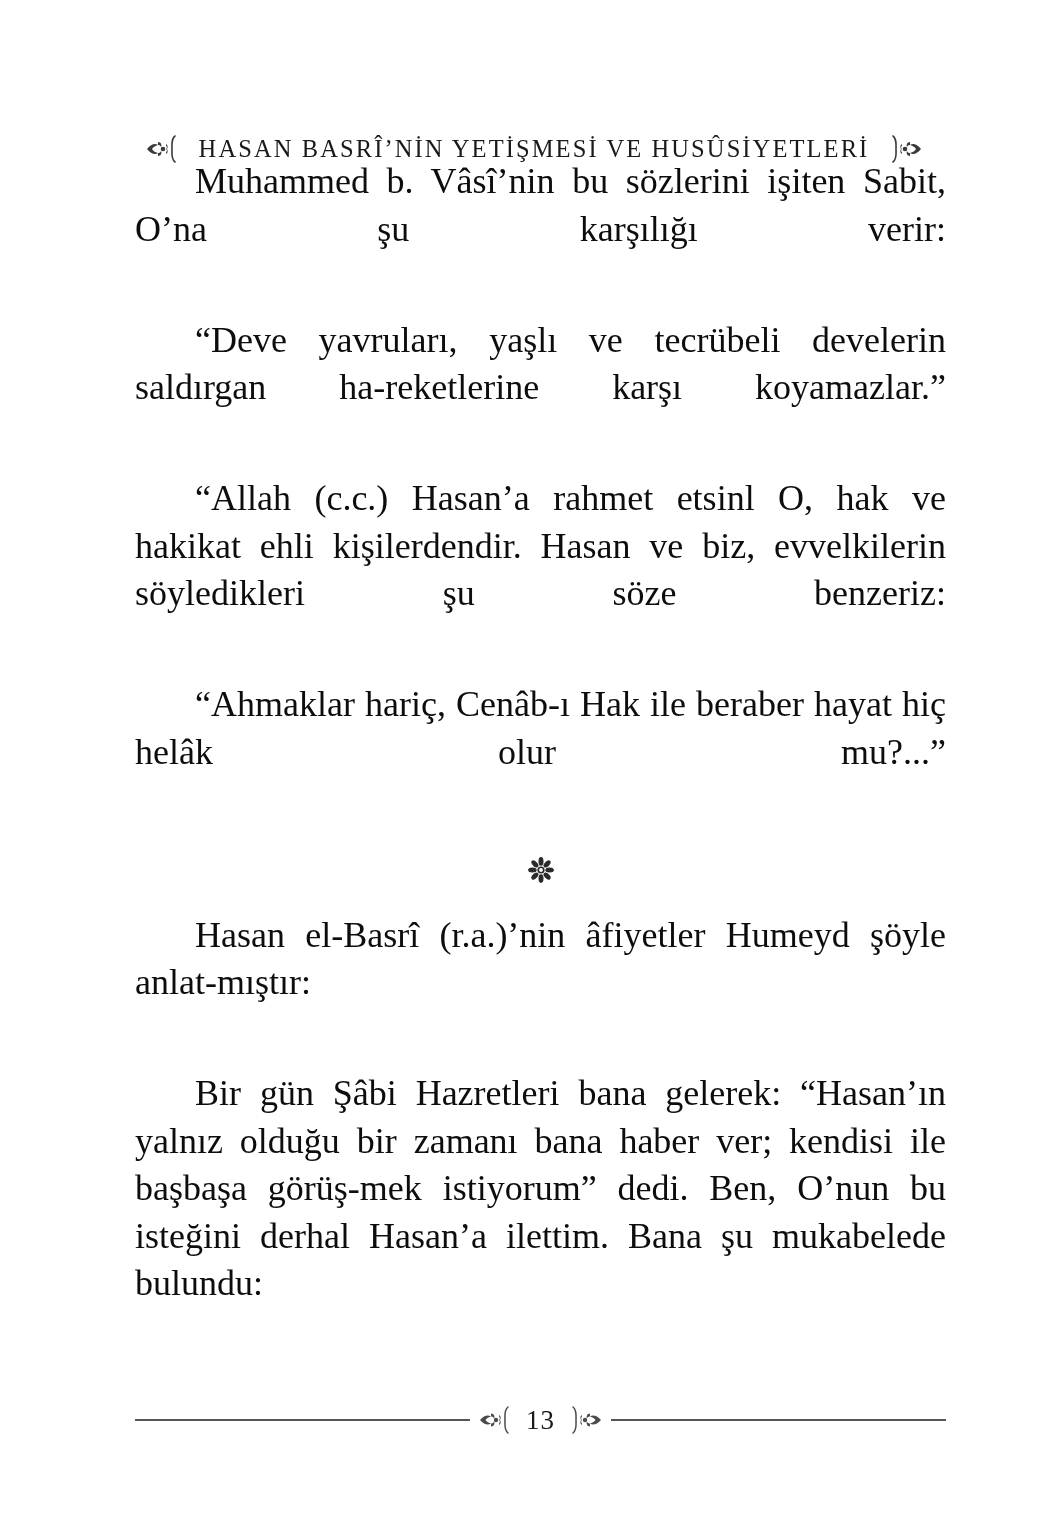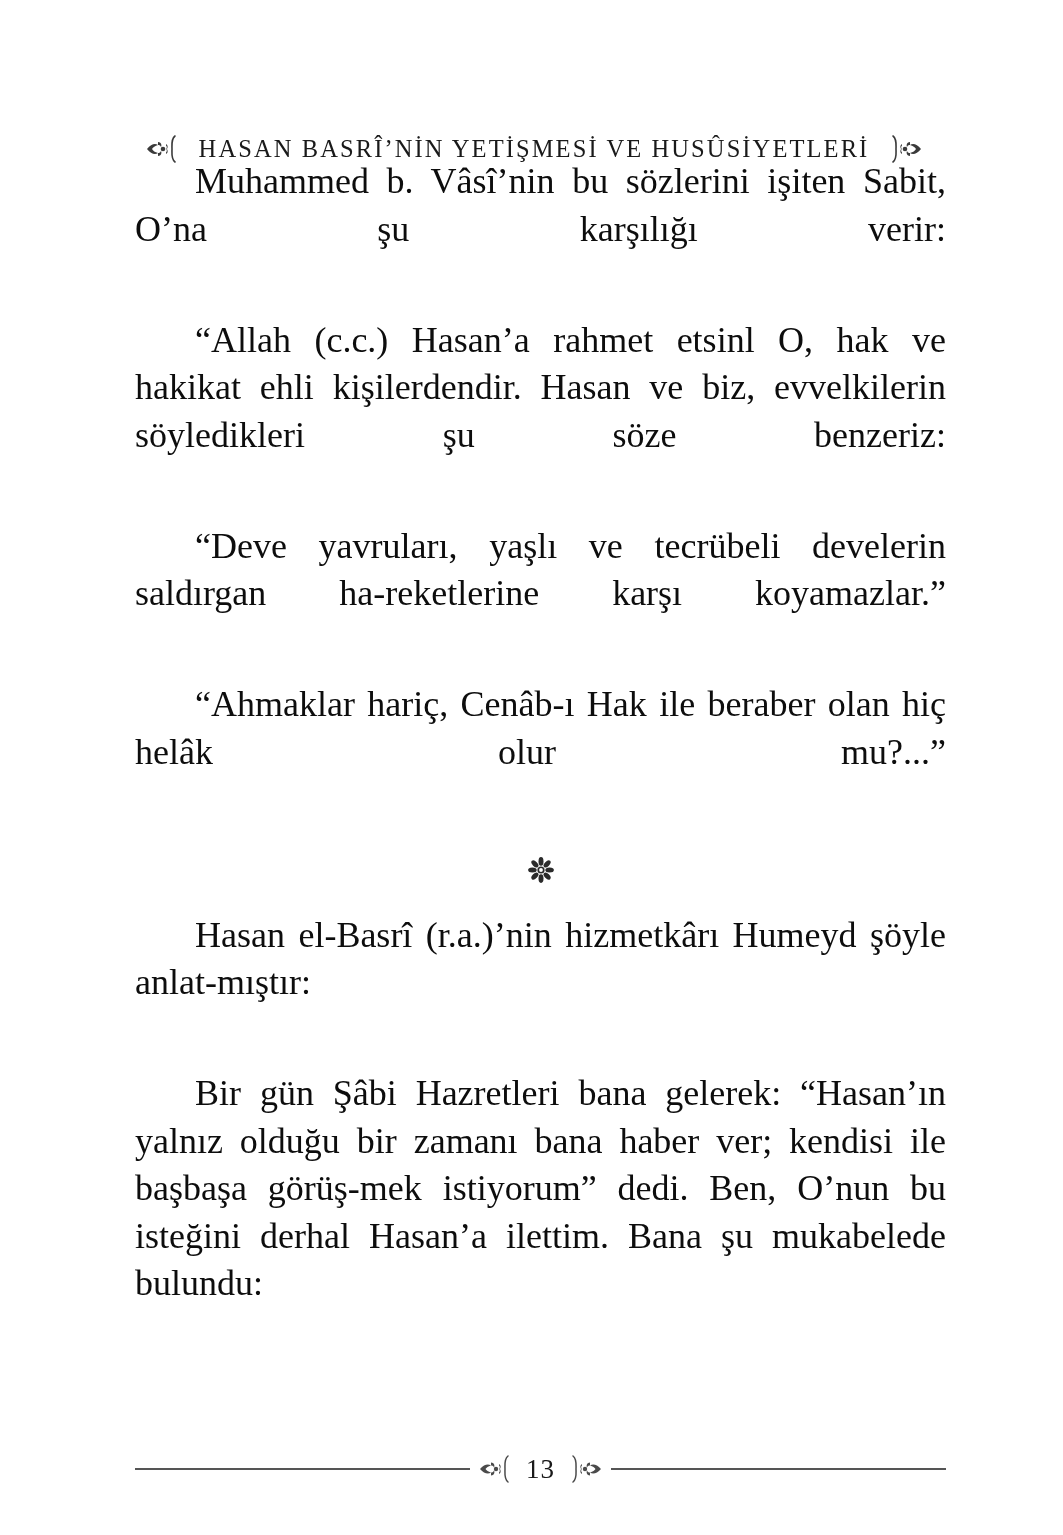--- a/index.html
+++ b/index.html
@@ -93,21 +93,21 @@
     align-items: center;
     justify-content: center;
     height: 64px;
     margin: 14px 0 10px 0;
   }
 
   
   #footer {
     position: absolute;
     left: 135px;
-    top: 1447px;
+    top: 1398px;
     width: 811px;
     height: 44px;
     display: flex;
     align-items: center;
     justify-content: center;
     gap: 9px;
   }
 
   #footer .rule {
     flex: 1 1 auto;
@@ -154,44 +154,44 @@
           <path d="M21 11 C23 12, 23 14, 22 16 C23 18, 23 20, 21 21 L21 19.4 C22 18.6, 22 17 21.3 16 C22 15, 22 13.4, 21 12.6 Z"></path>
         </g>
         <path d="M30 3 C26 6, 27 12, 27 16 C27 20, 26 26, 30 29" fill="none" stroke="#3a3a3a" stroke-width="1.6" stroke-linecap="round"></path>
       </svg>
     </span>
   </div>
 
   <div id="content">
 
     <p class="para">Muhammed b. Vâsî’nin bu sözlerini işiten Sabit, O’na şu karşılığı verir:</p>
+    <p class="para">“Deve yavruları, yaşlı ve tecrübeli develerin saldırgan ha-reketlerine karşı koyamazlar.”</p>
     <p class="para">“Allah (c.c.) Hasan’a rahmet etsinl O, hak ve hakikat ehli kişilerdendir. Hasan ve biz, evvelkilerin söyledikleri şu söze benzeriz:</p>
-    <p class="para">“Deve yavruları, yaşlı ve tecrübeli develerin saldırgan ha-reketlerine karşı koyamazlar.”</p>
-    <p class="para">“Ahmaklar hariç, Cenâb-ı Hak ile beraber olan hiç helâk olur mu?...”</p>
+    <p class="para">“Ahmaklar hariç, Cenâb-ı Hak ile beraber hayat hiç helâk olur mu?...”</p>
 
     <div class="divider">
       <span class="orn">
         <svg width="30" height="30" viewBox="0 0 30 30" aria-hidden="true">
           <g fill="#2b2b2b">
             <ellipse cx="15" cy="6.4" rx="2.5" ry="4.3"></ellipse>
             <ellipse cx="15" cy="23.6" rx="2.5" ry="4.3"></ellipse>
             <ellipse cx="6.4" cy="15" rx="4.3" ry="2.5"></ellipse>
             <ellipse cx="23.6" cy="15" rx="4.3" ry="2.5"></ellipse>
             <ellipse cx="8.9" cy="8.9" rx="4.3" ry="2.5" transform="rotate(45 8.9 8.9)"></ellipse>
             <ellipse cx="21.1" cy="21.1" rx="4.3" ry="2.5" transform="rotate(45 21.1 21.1)"></ellipse>
             <ellipse cx="21.1" cy="8.9" rx="4.3" ry="2.5" transform="rotate(-45 21.1 8.9)"></ellipse>
             <ellipse cx="8.9" cy="21.1" rx="4.3" ry="2.5" transform="rotate(-45 8.9 21.1)"></ellipse>
           </g>
           <circle cx="15" cy="15" r="3.6" fill="#2b2b2b"></circle>
           <circle cx="15" cy="15" r="1.9" fill="#ffffff"></circle>
         </svg>
       </span>
     </div>
 
-    <p class="para after-divider">Hasan el-Basrî (r.a.)’nin hizmetkârı Humeyd şöyle anlat-mıştır:</p>
+    <p class="para after-divider">Hasan el-Basrî (r.a.)’nin âfiyetler Humeyd şöyle anlat-mıştır:</p>
     <p class="para">Bir gün Şâbi Hazretleri bana gelerek: “Hasan’ın yalnız olduğu bir zamanı bana haber ver; kendisi ile başbaşa görüş-mek istiyorum” dedi. Ben, O’nun bu isteğini derhal Hasan’a ilettim. Bana şu mukabelede bulundu:</p>
 
   </div>
 
   <div id="footer">
     <span class="rule"></span>
 
     <span class="orn">
       <svg width="36" height="30" viewBox="0 0 36 30" aria-hidden="true">
         <g fill="#4a4a4a">

